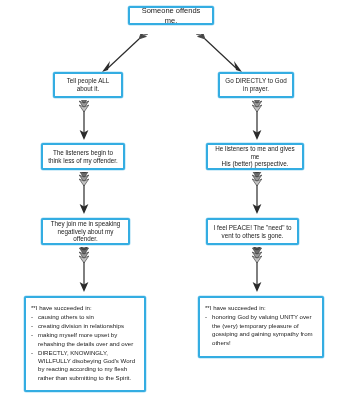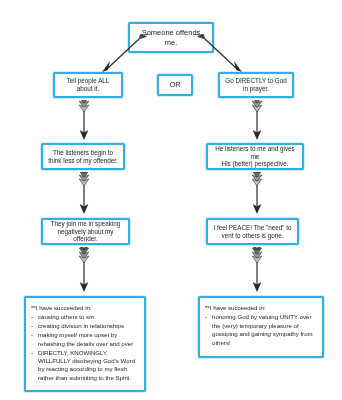--- a/index.html
+++ b/index.html
@@ -34,21 +34,21 @@
     line-height: 1.25;
     box-shadow: 0 0 0 0.5px rgba(52,173,226,0.45);
   }
   .node .txt {
     display: block;
     padding: 0 3px;
     white-space: pre-line;
   }
 
   
-  #node-root   { left:128px; top:6px;    width:86px;  height:31px; font-size:7.5px;margin-top:16px; }
+  #node-root   { left:128px; top:6px;    width:86px;  height:19px; font-size:7.5px; }
   #node-left1  { left:53px;  top:72px;   width:70px;  height:26px; font-size:6.3px; }
   #node-or     { left:157px; top:74px;   width:36px;  height:22px; font-size:7.5px; }
   #node-right1 { left:218px; top:72px;   width:76px;  height:26px; font-size:6.3px; }
   #node-left2  { left:41px;  top:143px;  width:84px;  height:27px; font-size:6.3px; }
   #node-right2 { left:206px; top:143px;  width:98px;  height:27px; font-size:6.3px; }
   #node-left3  { left:41px;  top:218px;  width:89px;  height:27px; font-size:6.3px; }
   #node-right3 { left:206px; top:218px;  width:93px;  height:27px; font-size:6.3px; }
 
   .node.listbox {
     display: block;
@@ -131,23 +131,20 @@
         </g>
       </g>
     </svg>
   </div>
 
   <div class="node" id="node-left1">
     <span class="txt">Tell people ALL
 about it.</span>
   </div>
 
-  <div class="node" id="node-or">
-    <span class="txt">OR</span>
-  </div>
 
   <div class="node" id="node-right1">
     <span class="txt">Go DIRECTLY to God
 in prayer.</span>
   </div>
 
   <div class="arrow" id="arrow-left-1">
     <svg width="16" height="42" viewBox="0 0 16 42" xmlns="http://www.w3.org/2000/svg">
       <line x1="8" y1="4" x2="8" y2="33" stroke="#2b2b2b" stroke-width="1.2"></line>
       <polygon points="8,40 3.6,30 8,32.6 12.4,30" fill="#2b2b2b"></polygon>

